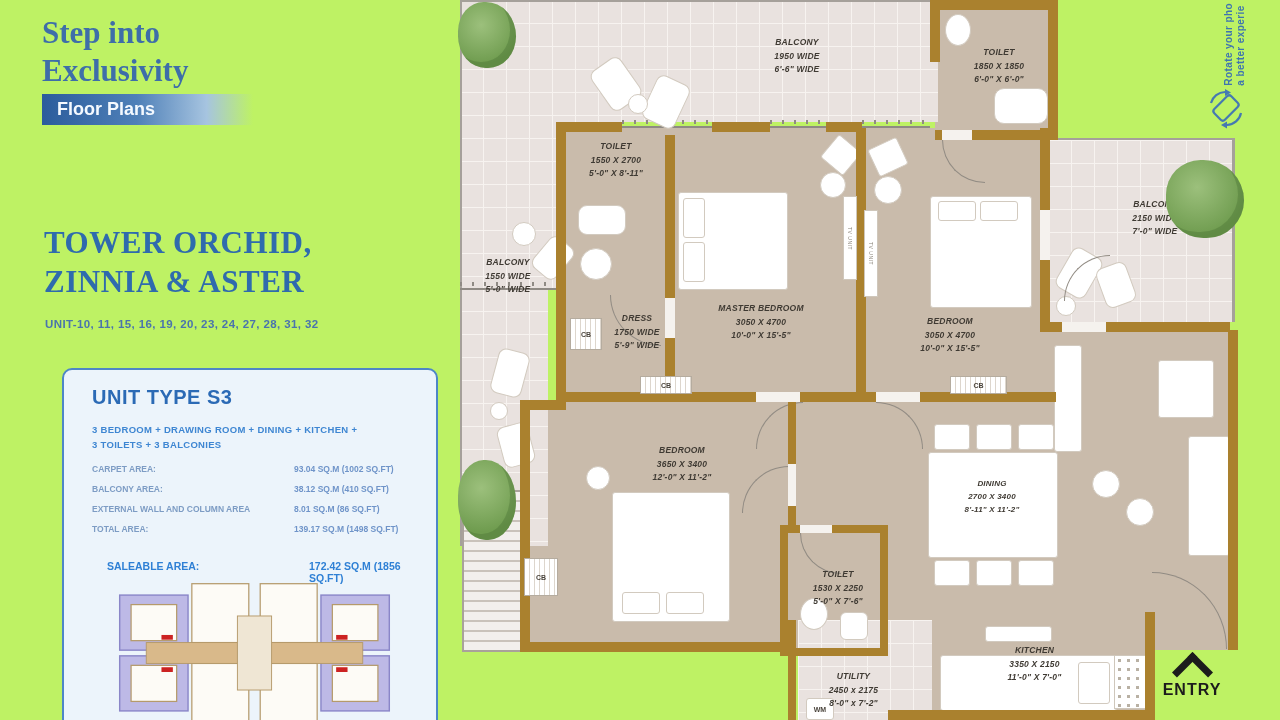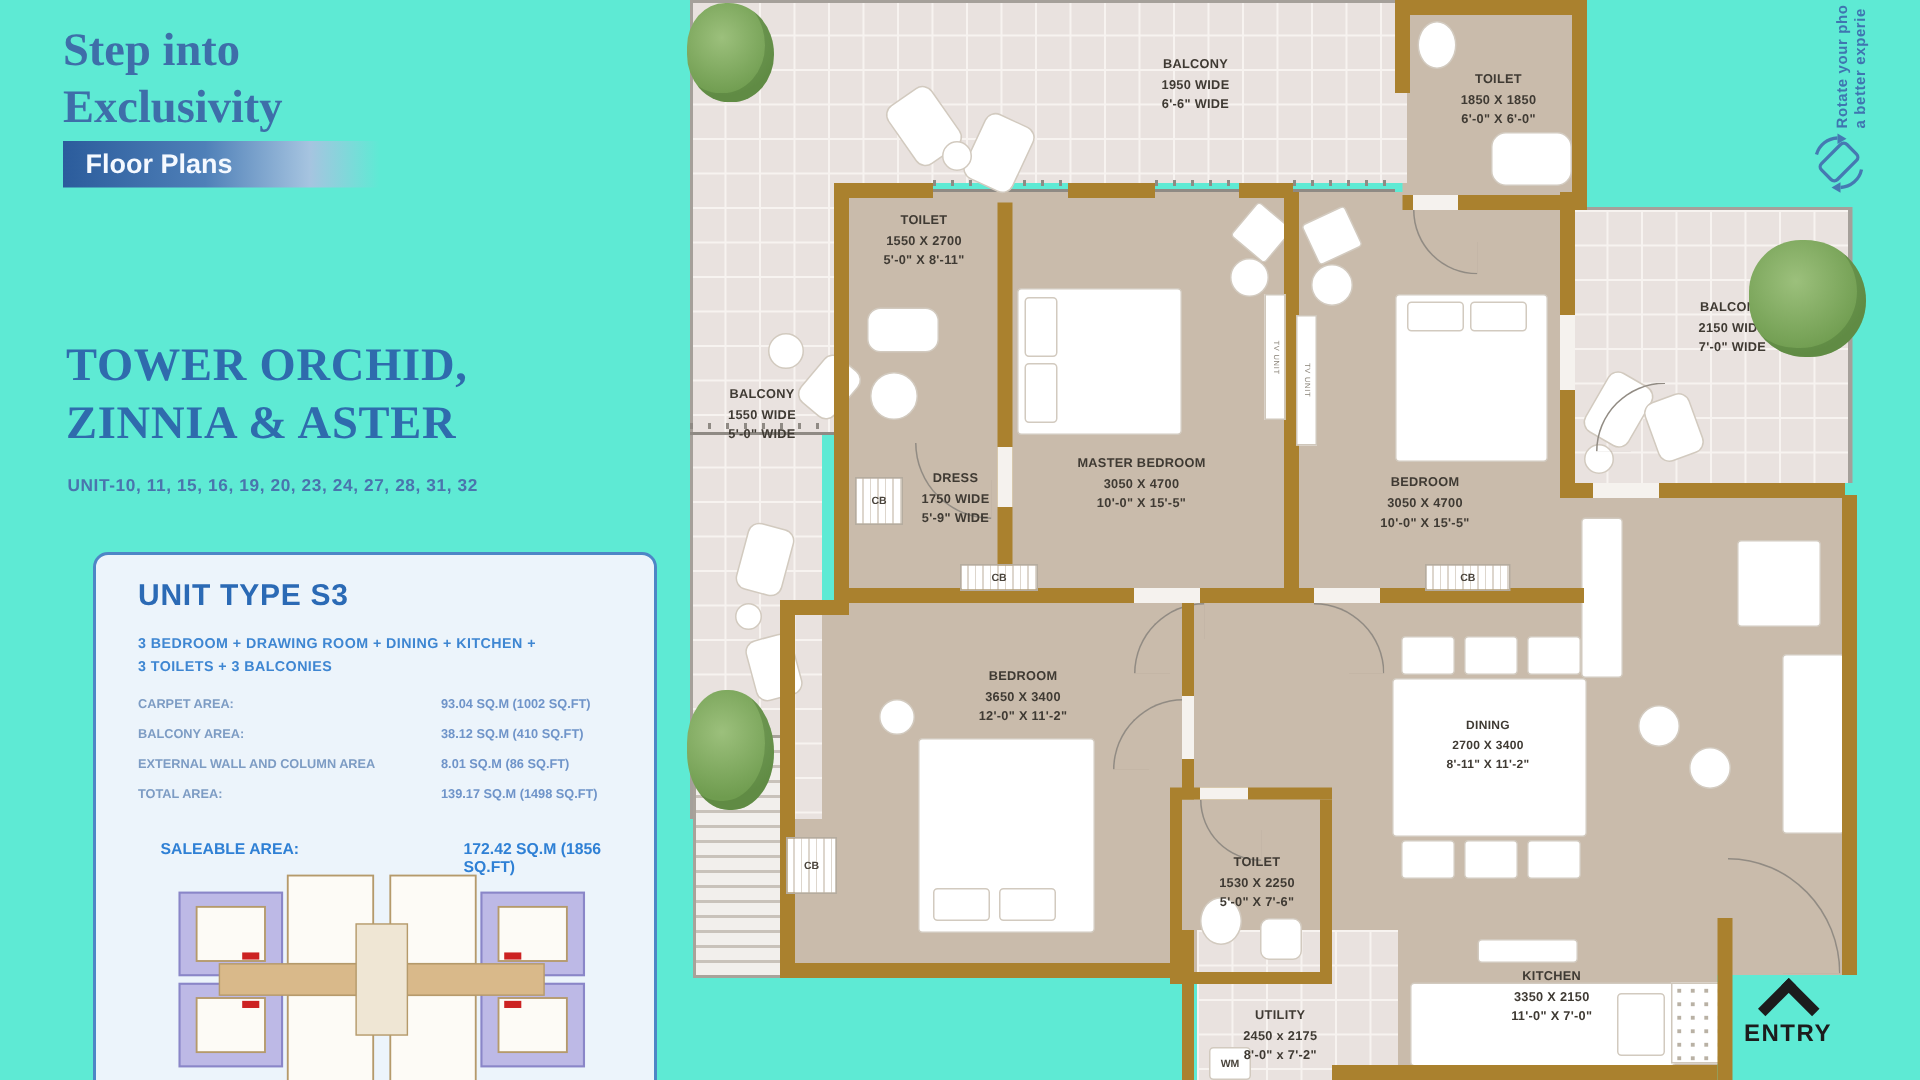--- a/index.html
+++ b/index.html
@@ -1,17 +1,17 @@
 <!DOCTYPE html>
 <html><head>
 <meta charset="utf-8">
 <style>
   html,body{margin:0;padding:0;}
   .stage{position:relative;width:1280px;height:720px;overflow:hidden;
-    background:#5eead4;font-family:"Liberation Sans",sans-serif;}
+    background:#bef264;font-family:"Liberation Sans",sans-serif;}
   
   .hero{position:absolute;left:42px;top:14px;font-family:"Liberation Serif",serif;
     font-weight:bold;font-size:31px;line-height:1.22;color:#3e6ea9;}
   .badge{position:absolute;left:42px;top:94px;width:196px;height:31px;
     background:linear-gradient(90deg,#2b5c9c 0%,#4f80b8 45%,#a6c4e0 78%,rgba(232,241,249,0) 100%);
     color:#f4f9ff;font-size:18px;font-weight:bold;display:flex;align-items:center;padding-left:15px;}
   .tower{position:absolute;left:44px;top:224px;font-family:"Liberation Serif",serif;
     font-weight:bold;font-size:31px;line-height:1.25;color:#2f6bad;letter-spacing:.5px;}
   .unitsline{position:absolute;left:45px;top:318px;font-size:11.5px;font-weight:bold;color:#4a74ad;letter-spacing:.4px;}
   .card{position:absolute;left:62px;top:368px;width:372px;height:390px;background:#ecf4fb;
@@ -45,21 +45,21 @@
   .arc{position:absolute;border:1.6px solid #918b83;z-index:9;background:transparent;}
   .arc-tl{border-right:none;border-bottom:none;border-radius:100% 0 0 0;}
   .arc-tr{border-left:none;border-bottom:none;border-radius:0 100% 0 0;}
   .arc-bl{border-right:none;border-top:none;border-radius:0 0 0 100%;}
   .cb{position:absolute;z-index:13;border:1px solid #b5ac9f;color:#4a443c;font-size:7px;font-weight:bold;
     display:flex;align-items:center;justify-content:center;
     background:repeating-linear-gradient(90deg,#fff 0 4px,#ddd6cd 4px 5px);}
   .tvu{position:absolute;z-index:13;background:#fff;border:1px solid #cfc7bb;display:flex;align-items:center;justify-content:center;}
   .tvu span{writing-mode:vertical-rl;font-size:5px;color:#8a8378;letter-spacing:.5px;}
   .rlabel{position:absolute;text-align:center;color:#3f3a33;font-weight:bold;font-size:8.5px;
-    line-height:1.6;letter-spacing:.2px;z-index:20;}
+    line-height:1.6;letter-spacing:.2px;z-index:20;font-style:italic;}
   .tree{position:absolute;z-index:25;background:radial-gradient(circle at 40% 35%,#9cc07c,#6f9c4f 70%);
     border-radius:46% 54% 50% 50%;box-shadow:inset -6px -6px 0 rgba(70,110,50,.35);}
   .hatch{position:absolute;z-index:5;border:2px solid #a9a29a;
     background:repeating-linear-gradient(180deg,#f2efec 0 8px,#c9c2ba 8px 10px);}
   .diamondrug{position:absolute;z-index:8;background:#fff;border:1px solid #cfc7bb;
     background-image:radial-gradient(#b9b1a4 1.5px,transparent 1.6px);background-size:9px 9px;}
   .entry-wrap{position:absolute;z-index:20;text-align:center;color:#1c1c1c;}
   .chev{width:22px;height:22px;border-top:7px solid #1c1c1c;border-right:7px solid #1c1c1c;
     transform:rotate(-45deg);margin:0 auto;}
   .entry-txt{font-size:16px;font-weight:bold;letter-spacing:1px;margin-top:-6px;}

